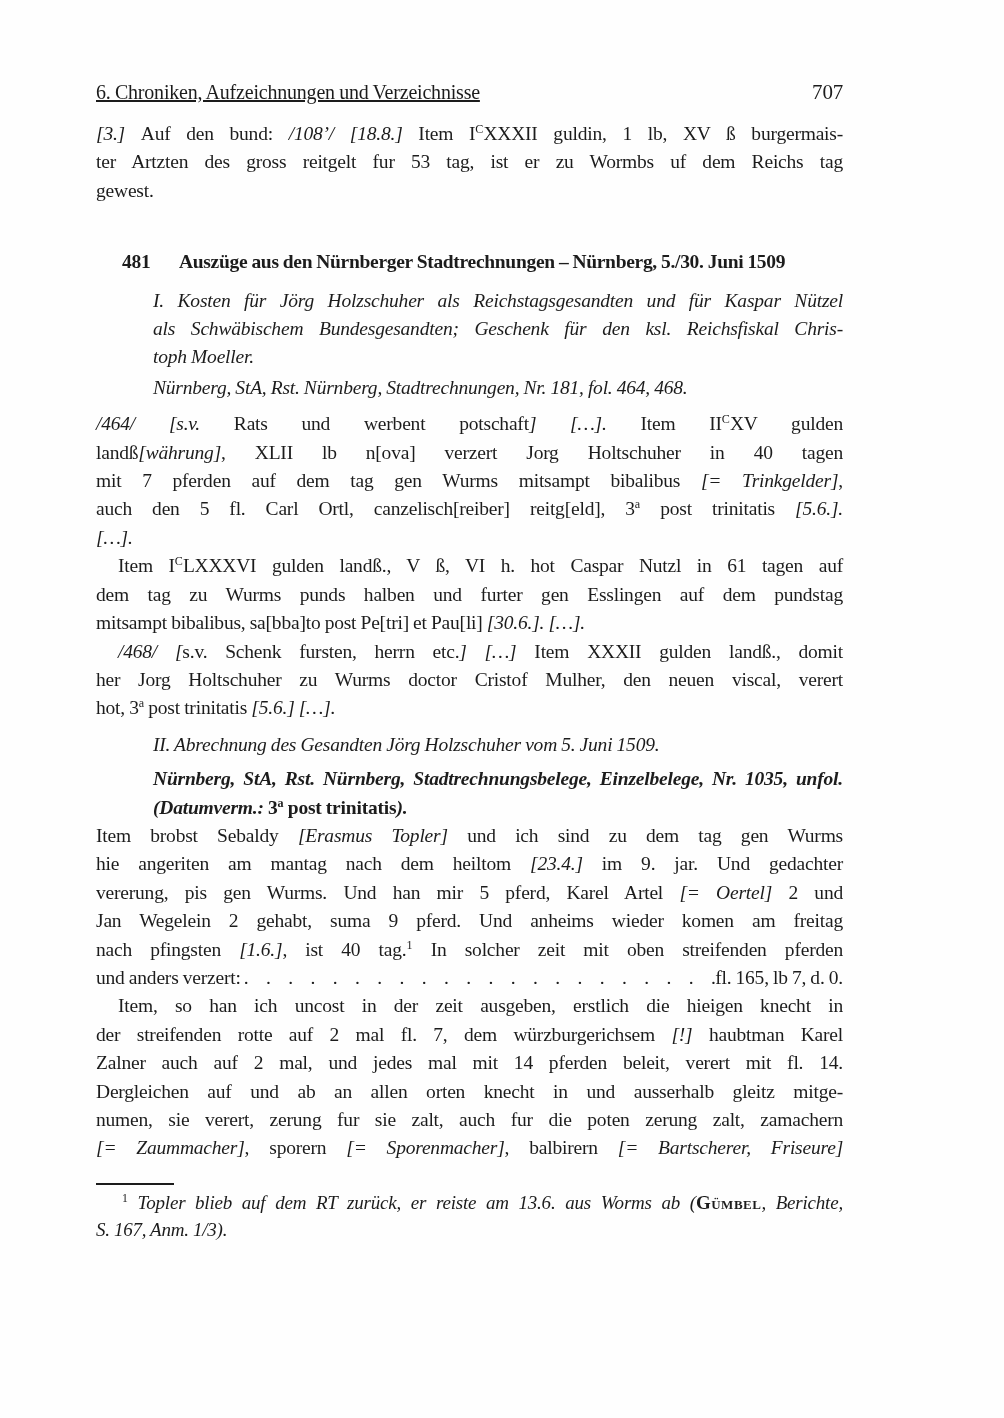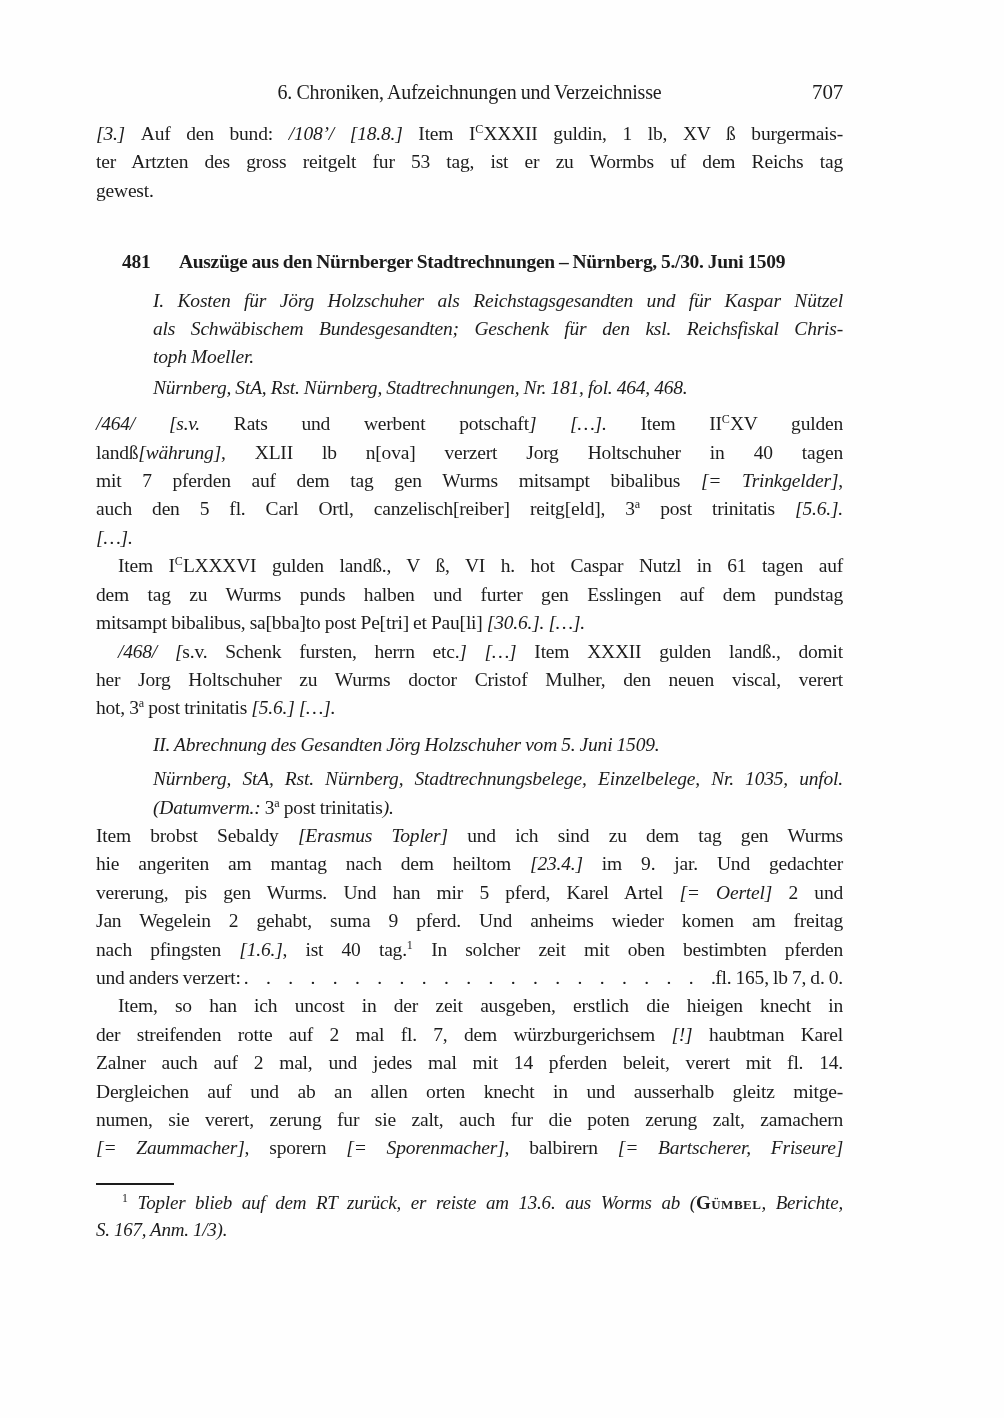--- a/index.html
+++ b/index.html
@@ -22,21 +22,21 @@
     font-size: 19.5px;
     letter-spacing: -0.2px;
     word-spacing: -0.5px;
   }
   
   .running-header {
     position: relative;
     font-size: 20px;
     line-height: 28px;
     height: 28px;
-    text-align: center;
+    text-decoration: underline;
   }
   .running-header .page-number {
     position: absolute;
     right: 0; top: 0;
     font-size: 21px;
   }
   
   .line { line-height: 28.4px; min-height: 28.4px; text-align: left; }
   .line.just { text-align: justify; text-align-last: justify; }
   .line.ind { text-indent: 22px; }
@@ -64,21 +64,21 @@
     letter-spacing: -0.3px;
   }
   .entry-number { width: 57px; flex: none; margin-left: 26px; }
   .caption { margin-left: 57px; font-style: normal; }
   .caption-1 { margin-top: 10px; }
   .source-1 { margin-top: 2px; margin-left: 57px; }
   .para-464 { margin-top: 8px; }
   .para-186 { margin-top: 0; }
   .para-468 { margin-top: 0; }
   .caption-2 { margin-top: 8px; }
-  .source-2 { margin-top: 6px; margin-left: 57px; }
+  .source-2 { margin-top: 6px; margin-left: 57px; font-weight: bold; }
   .para-brobst { margin-top: 0; }
   .para-uncost { margin-top: 0; }
   .footnote-rule {
     margin-top: 20px;
     width: 78px;
     height: 0;
     border-top: 2px solid #1c1c1c;
   }
   .footnote {
     margin-top: 4px;
@@ -146,21 +146,21 @@
     <div class="source-2">
         <div class="line just"><span class="rs-i">Nürnberg, StA, Rst. Nürnberg, Stadtrechnungsbelege, Einzelbelege, Nr. 1035, unfol.</span></div>
         <div class="line"><span class="rs-i">(Datumverm.: </span><span>3</span><span class="rs-sup">a</span><span> post trinitatis</span><span class="rs-i">).</span></div>
       </div>
 
     <div class="para-brobst">
         <div class="line just"><span>Item brobst Sebaldy </span><span class="rs-i">[Erasmus Topler]</span><span> und ich sind zu dem tag gen Wurms</span></div>
         <div class="line just"><span>hie angeriten am mantag nach dem heiltom </span><span class="rs-i">[23.4.]</span><span> im 9. jar. Und gedachter</span></div>
         <div class="line just"><span>vererung, pis gen Wurms. Und han mir 5 pferd, Karel Artel </span><span class="rs-i">[= Oertel]</span><span> 2 und</span></div>
         <div class="line just"><span>Jan Wegelein 2 gehabt, suma 9 pferd. Und anheims wieder komen am freitag</span></div>
-        <div class="line just"><span>nach pfingsten </span><span class="rs-i">[1.6.]</span><span>, ist 40 tag.</span><span class="rs-sup">1</span><span> In solcher zeit mit oben bestimbten pferden</span></div>
+        <div class="line just"><span>nach pfingsten </span><span class="rs-i">[1.6.]</span><span>, ist 40 tag.</span><span class="rs-sup">1</span><span> In solcher zeit mit oben streifenden pferden</span></div>
         <div class="line leader">
           <span>und anders verzert:</span>
           <span class="rs-dots">. . . . . . . . . . . . . . . . . . . . . . . . . . . . . . . . . . . . . . . . . . . . . . . . . . . . . . . . . . . .</span>
           <span>fl. 165, lb 7, d. 0.</span>
         </div>
       </div>
 
     <div class="para-uncost">
         <div class="line just ind"><span>Item, so han ich uncost in der zeit ausgeben, erstlich die hieigen knecht in</span></div>
         <div class="line just"><span>der streifenden rotte auf 2 mal fl. 7, dem würzburgerichsem </span><span class="rs-i">[!]</span><span> haubtman Karel</span></div>

